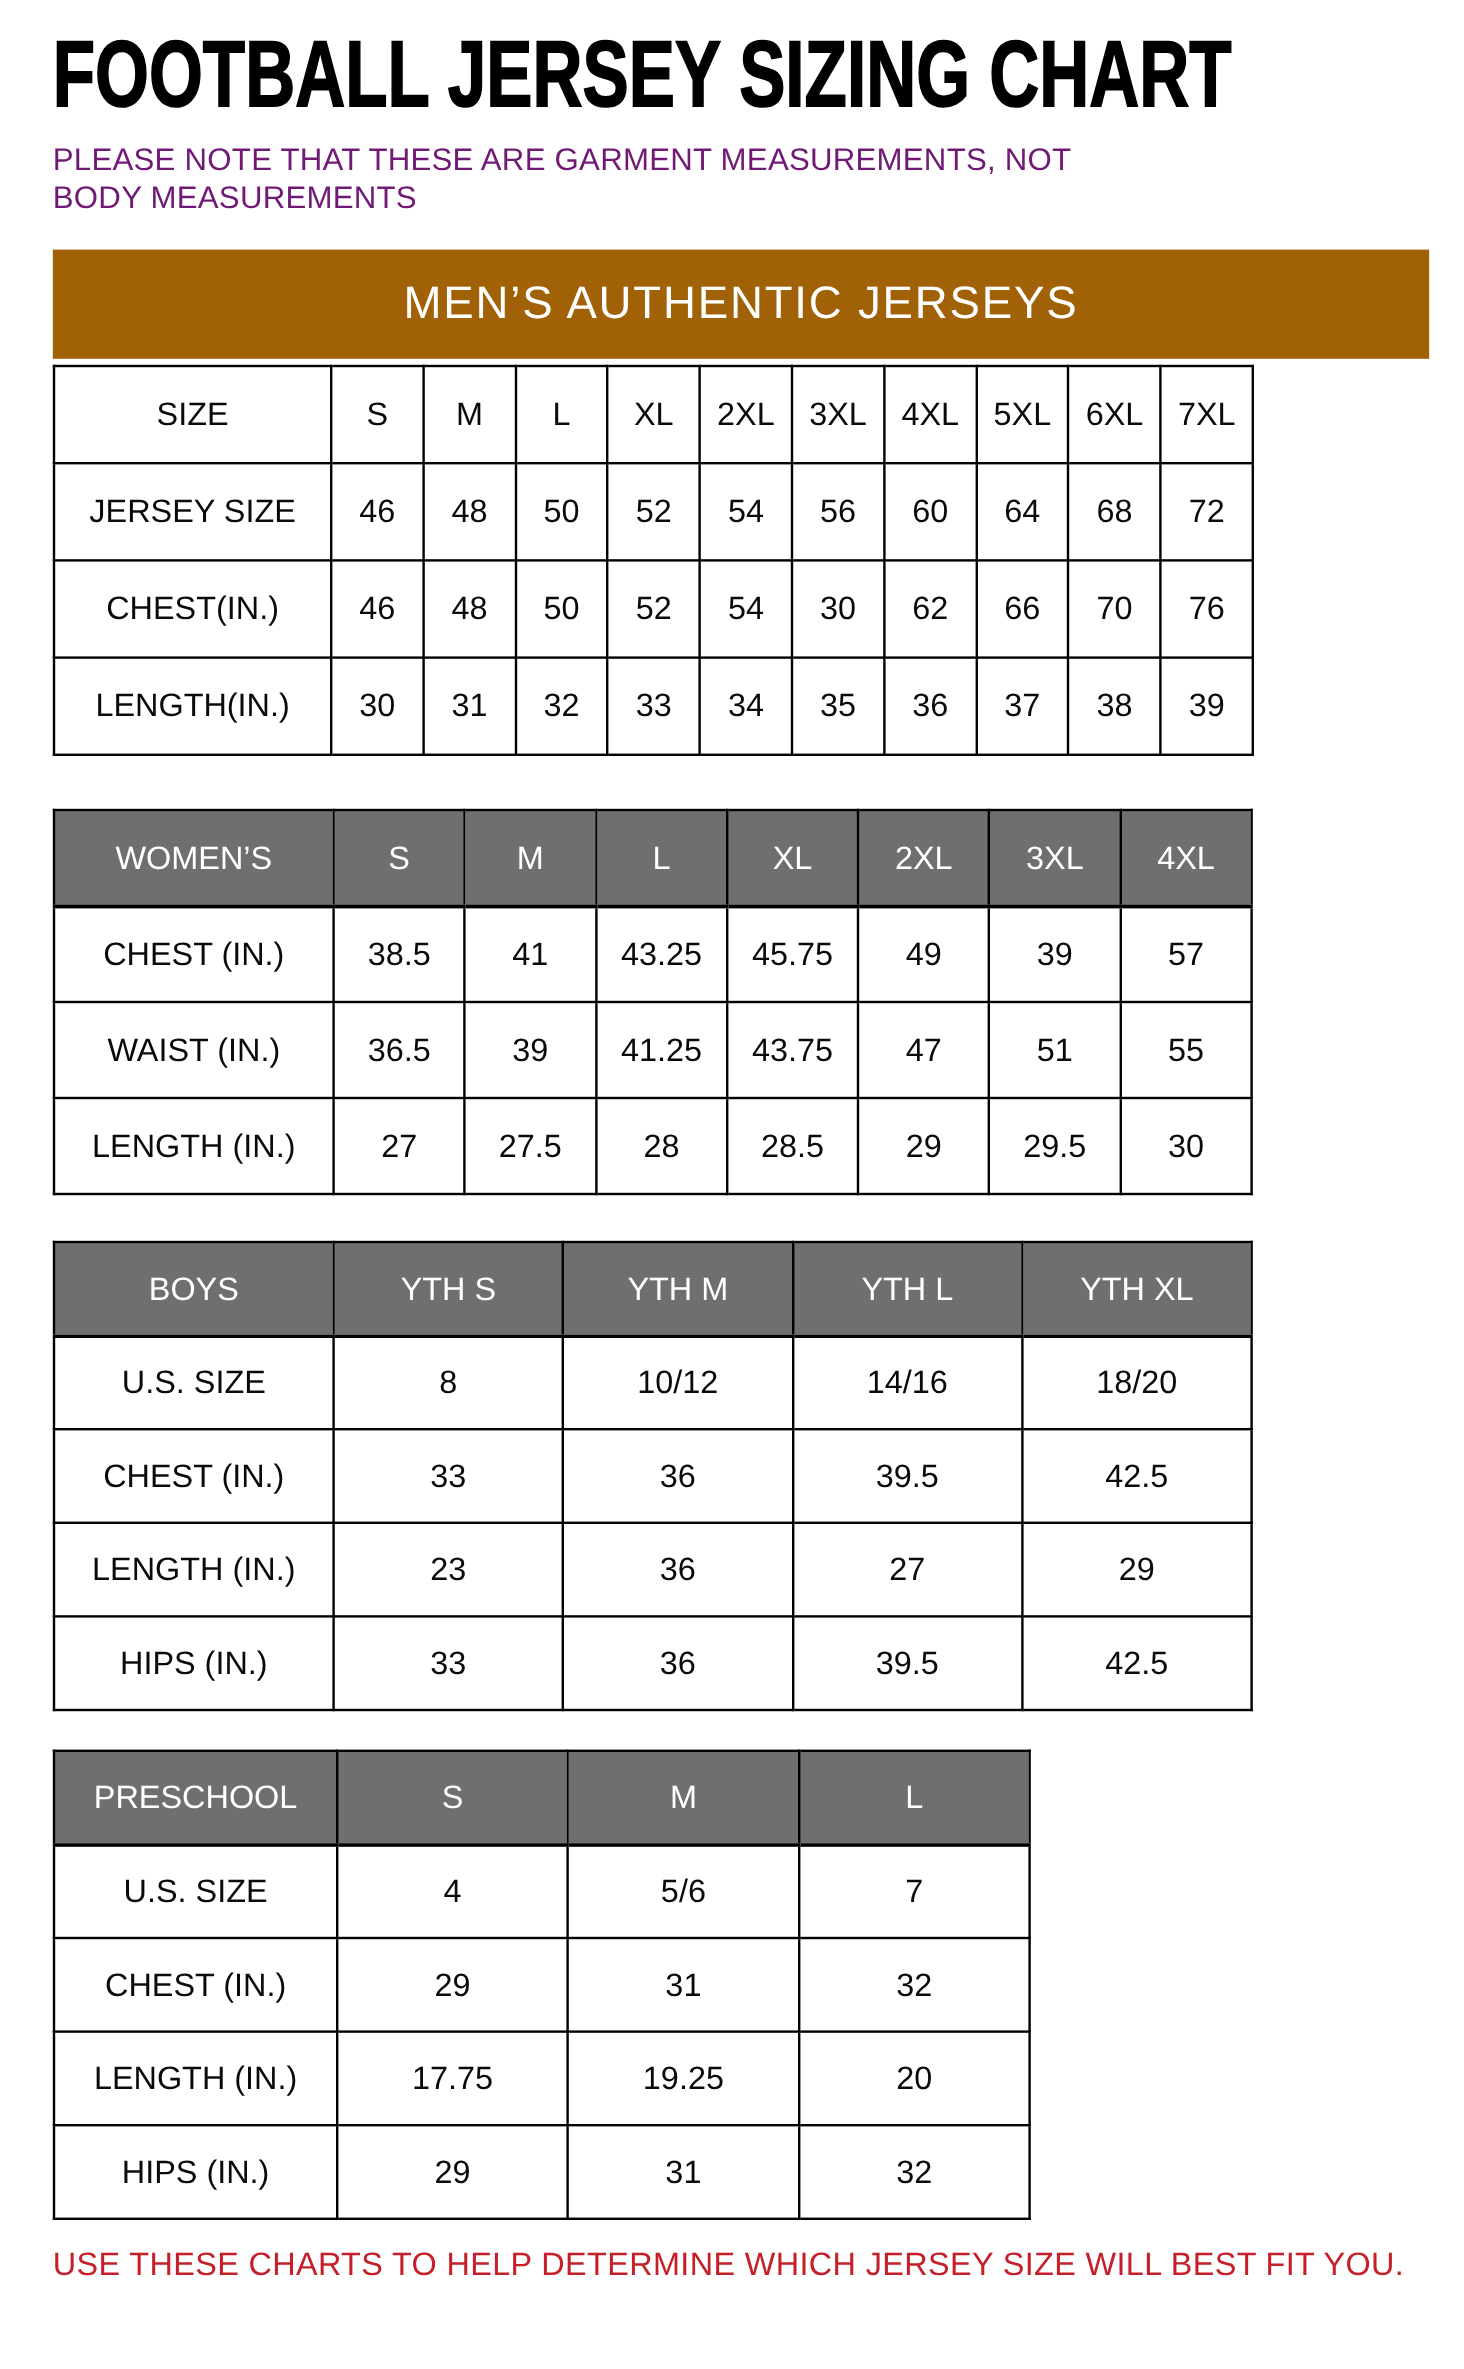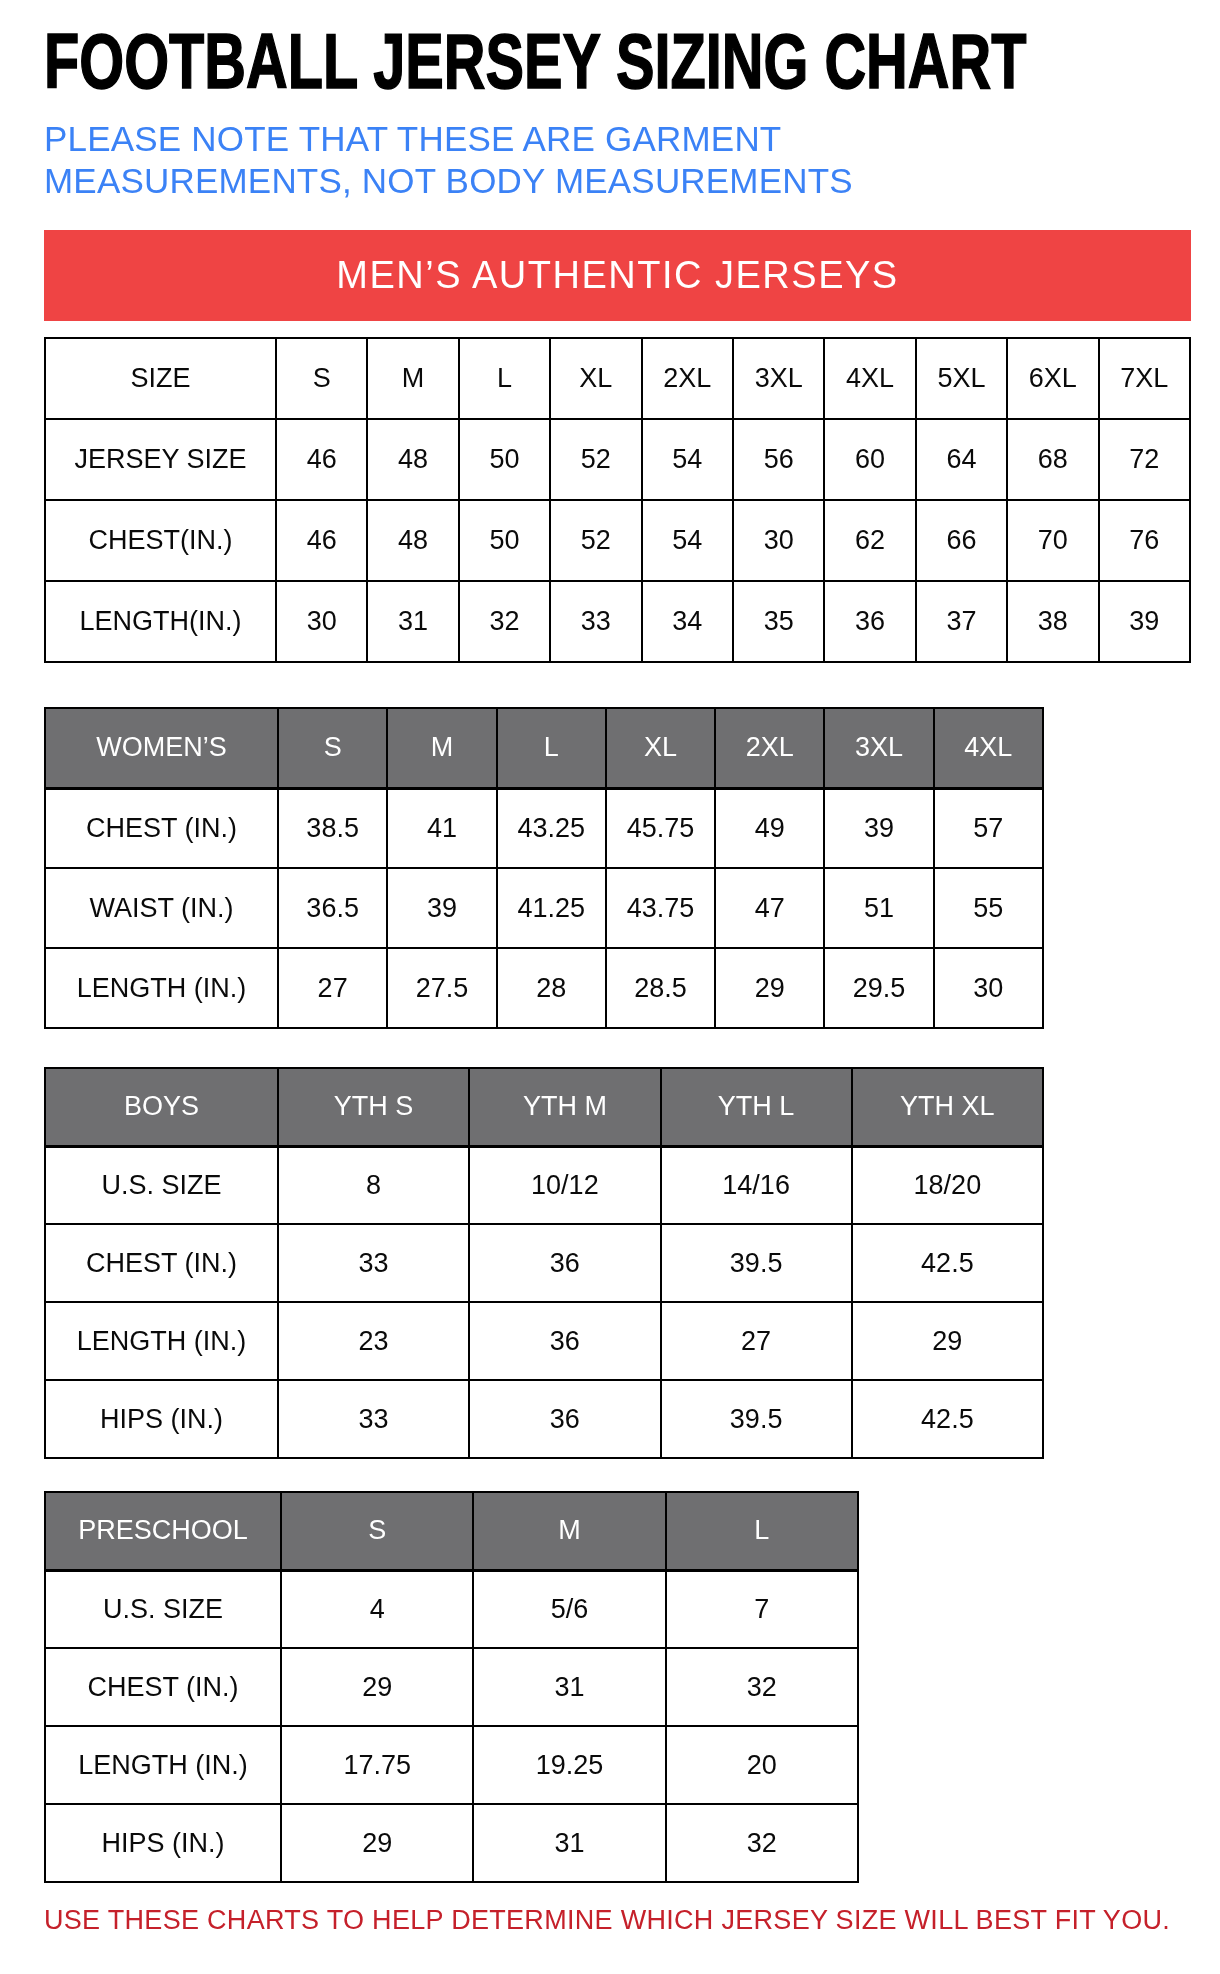--- a/index.html
+++ b/index.html
@@ -20,31 +20,31 @@
     letter-spacing: 0px;
     transform: scaleX(0.74);
     transform-origin: left center;
     -webkit-text-stroke: 1.5px #000;
     color: #000;
   }
 
   .note {
     margin: 18px 0 0 0;
     max-width: 880px;
-    color: #3b82f6;
-    font-size: 35px;
+    color: #701a75;
+    font-size: 26px;
     line-height: 1.2;
     letter-spacing: 0.2px;
   }
 
   .banner {
     margin-top: 28px;
     width: 1147px;
     height: 91px;
-    background: #ef4444;
+    background: #a16207;
     color: #ffffff;
     display: flex;
     align-items: center;
     justify-content: center;
     font-size: 38px;
     letter-spacing: 1.5px;
   }
 
   table.t {
     border-collapse: collapse;
@@ -59,21 +59,21 @@
     font-weight: normal;
     padding: 0 6px;
     overflow: hidden;
   }
   tr.hd th {
     background: #6f6f71;
     color: #ffffff;
     border-bottom: 3px solid #000;
   }
 
-  .t-mens { width: 1147px; margin-top: 16px; }
+  .t-mens { width: 1001px; margin-top: 5px; }
   .t-mens tr { height: 81px; }
 
   .t-womens { width: 1000px; margin-top: 44px; }
   .t-womens tr { height: 80px; }
 
   .t-boys { width: 1000px; margin-top: 38px; padding-left: 36px; }
   .t-boys tr { height: 78px; }
 
   .t-pre { width: 815px; margin-top: 32px; }
   .t-pre tr { height: 78px; }

